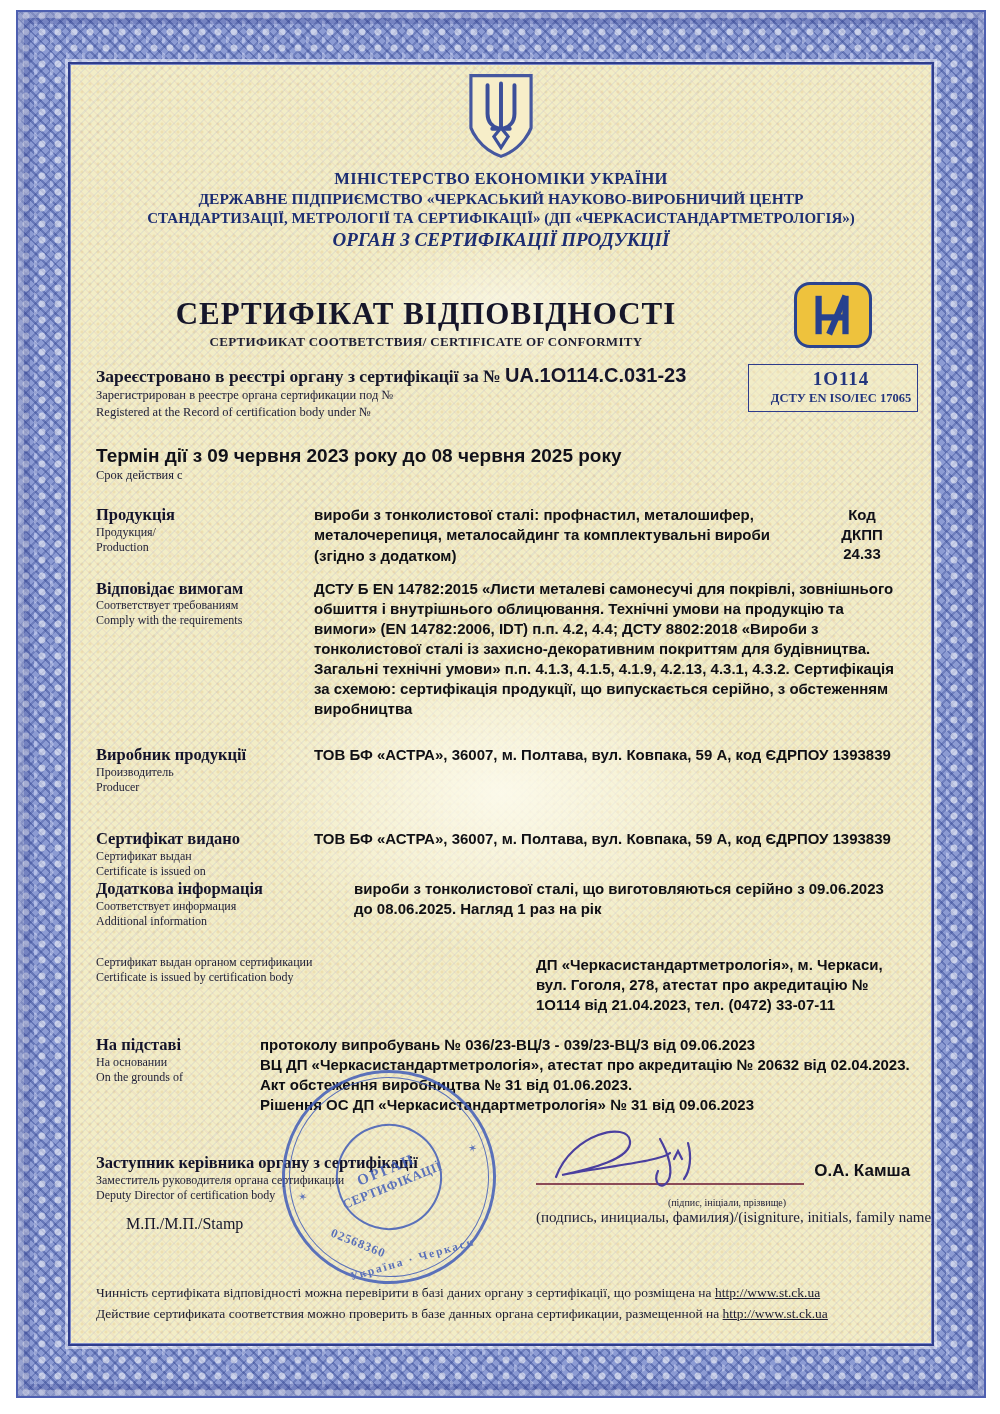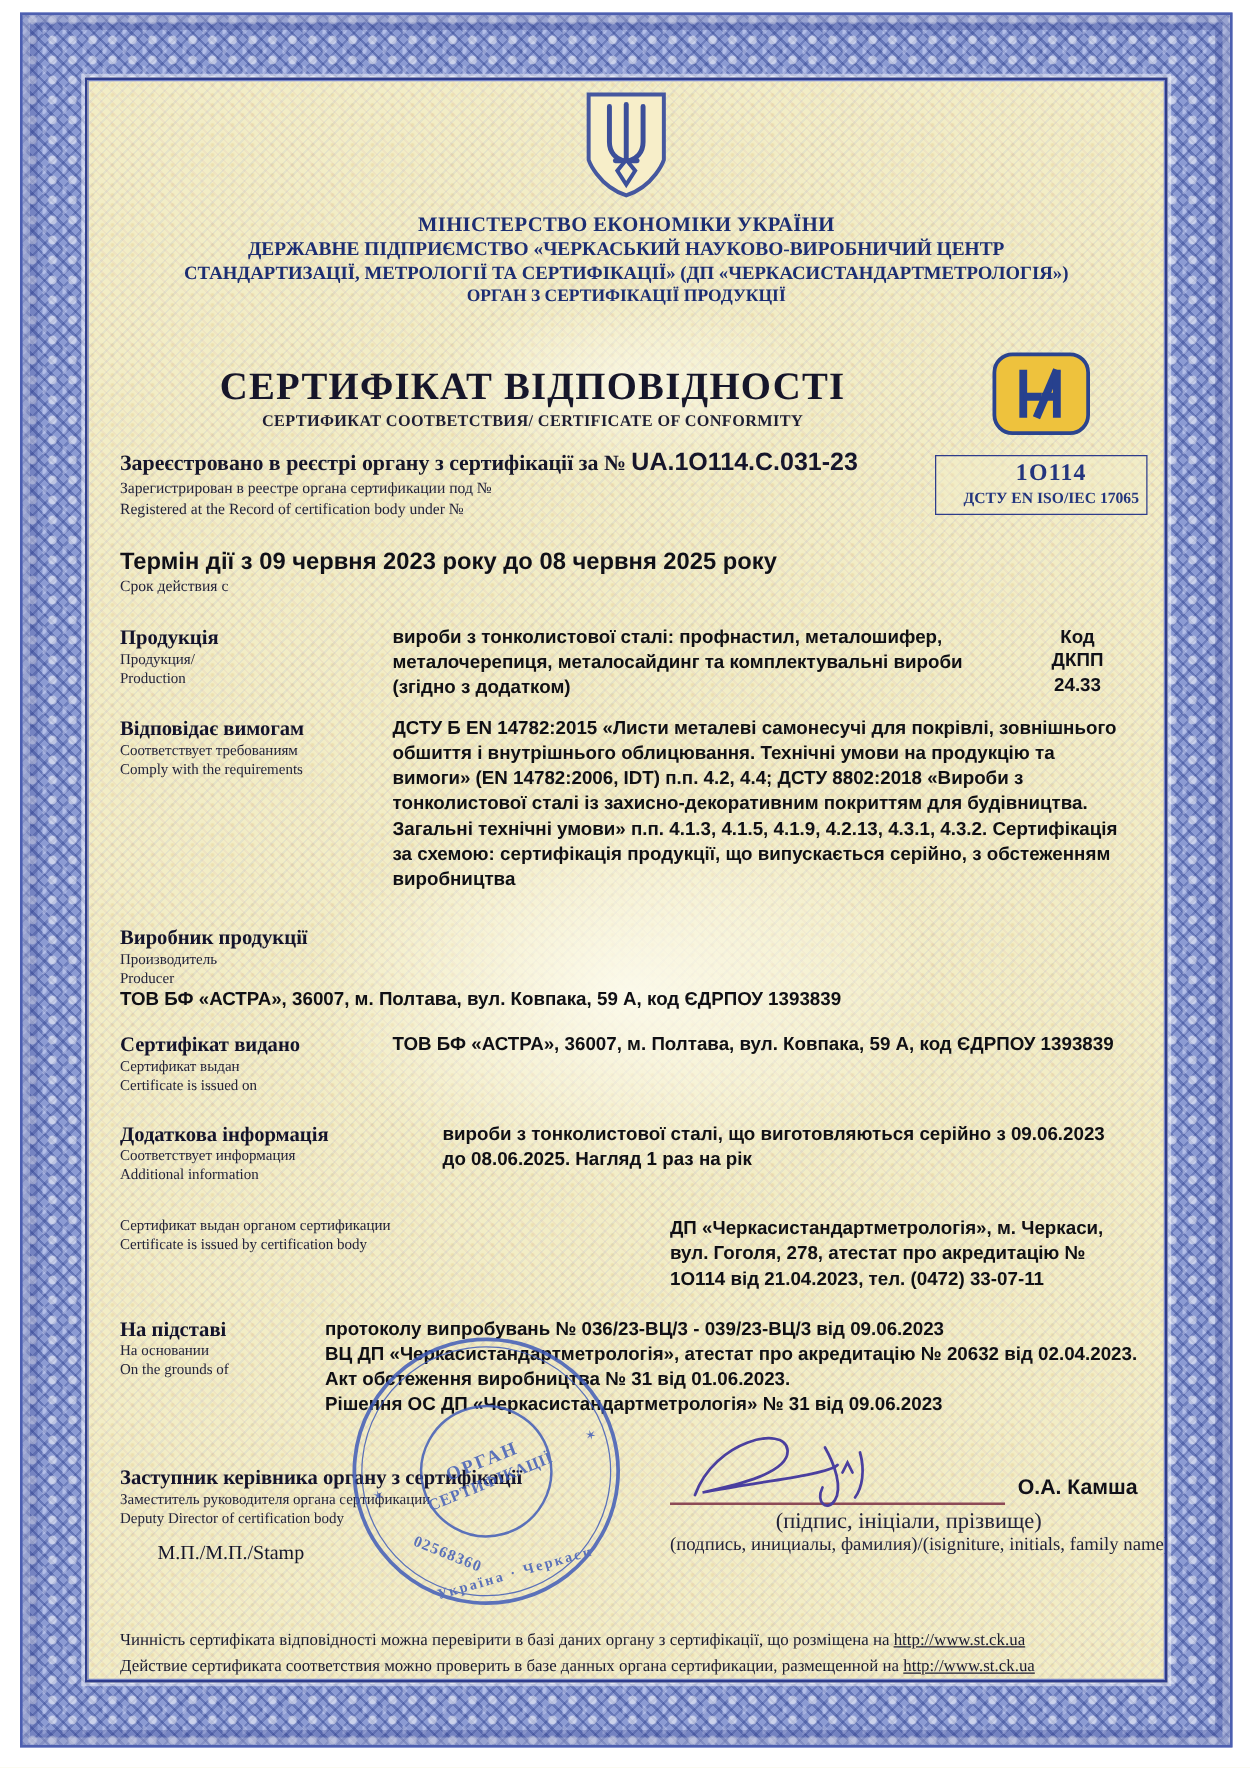--- a/index.html
+++ b/index.html
@@ -50,21 +50,21 @@
   .content { position:relative; width:100%; height:100%; padding:6px 26px 0 26px; }
 
   
   .emblem-wrap { text-align:center; margin-top:2px; }
 
   
   .ministry { text-align:center; color:#1c2d72; font-weight:bold; margin-top:4px; line-height:1.28; }
   .ministry .m1 { font-size:16.5px; letter-spacing:.3px; }
   .ministry .m2 { font-size:15.5px; }
   .ministry .m3 { font-size:15px; }
-  .ministry .m4 { font-size:14px; }
+  .ministry .m4 { font-size:19px;font-style:italic; }
 
   
   .title-block { text-align:center; margin-top:44px; width:660px; }
   .title-main { font-size:31px; font-weight:bold; letter-spacing:1px; color:#16162a; font-family:"Liberation Serif", serif; }
   .title-sub { font-size:13px; font-weight:bold; color:#1d1d33; margin-top:2px; letter-spacing:.3px; }
 
   
   .logo-wrap { position:absolute; top:218px; right:14px; width:170px; text-align:center; }
   .naau-logo {
     width:78px; height:66px; margin:0 auto;
@@ -93,32 +93,32 @@
   .row { display:flex; align-items:flex-start; }
   .lbl { width:218px; flex:none; padding-right:10px; }
   .lbl-main { font-size:16.5px; font-weight:bold; color:#13132b; line-height:1.2; }
   .lbl-sub { font-size:12px; color:#23233a; line-height:1.25; }
   .val { flex:1; font-family:"Liberation Sans", sans-serif; font-weight:bold; font-size:15px; color:#0f0f14; line-height:1.34; }
   .code-col { width:88px; flex:none; text-align:center; font-family:"Liberation Sans", sans-serif; font-weight:bold; font-size:15px; color:#101018; line-height:1.3; }
   .row.wide .lbl { width:440px; }
   .row.narrow .lbl { width:164px; }
   .val .vline2 { white-space:nowrap; }
 
-  .mb1{margin-bottom:13px;} .mb2{margin-bottom:26px;} .mb3{margin-bottom:16px;flex-direction:column;}
-  .mb4{margin-bottom:22px;} .mb5{margin-bottom:26px;gap:40px;} .mb6{margin-bottom:20px;}
+  .mb1{margin-bottom:13px;} .mb2{margin-bottom:26px;} .mb3{margin-bottom:34px;}
+  .mb4{} .mb5{margin-bottom:26px;gap:40px;} .mb6{margin-bottom:20px;}
 
   
   .sig-row { display:flex; margin-top:38px; position:relative; }
   .sig-left { width:440px; flex:none; }
   .stamp-label { margin-top:12px; margin-left:30px; font-size:16px; color:#15152a; }
   .sig-right { flex:1; position:relative; min-height:96px; }
   .sig-script { position:absolute; left:6px; top:-34px; }
   .sig-line { margin-top:30px; width:268px; border-bottom:2px solid #8c4a56; }
   .sig-name { position:absolute; right:26px; top:8px; font-family:"Liberation Sans", sans-serif; font-weight:bold; font-size:17px; color:#101018; }
-  .sig-cap1 { margin-top:2px; margin-left:26px; width:330px; text-align:center; font-size:18px; color:#22223a; }
+  .sig-cap1 { margin-top:12px; margin-left:26px; width:330px; text-align:center; font-size:10px; color:#22223a; }
   .sig-cap2 { margin-top:1px; font-size:15px; color:#22223a; white-space:nowrap; }
 
   
   .stamp { position:absolute; left:212px; top:1006px; width:214px; height:214px; transform:rotate(-16deg); opacity:.82; pointer-events:none; }
   .stamp .c { position:absolute; border-radius:50%; border-style:solid; border-color:#3b58b8; }
   .stamp .c1 { inset:0; border-width:3px; }
   .stamp .c2 { inset:7px; border-width:1px; }
   .stamp .c3 { inset:54px; border-width:2px; }
   .stamp-center { position:absolute; inset:58px; display:flex; flex-direction:column; align-items:center; justify-content:center; color:#3b58b8; font-weight:bold; transform:rotate(-6deg); }
   .stamp-c1 { font-size:15px; letter-spacing:2px; }

